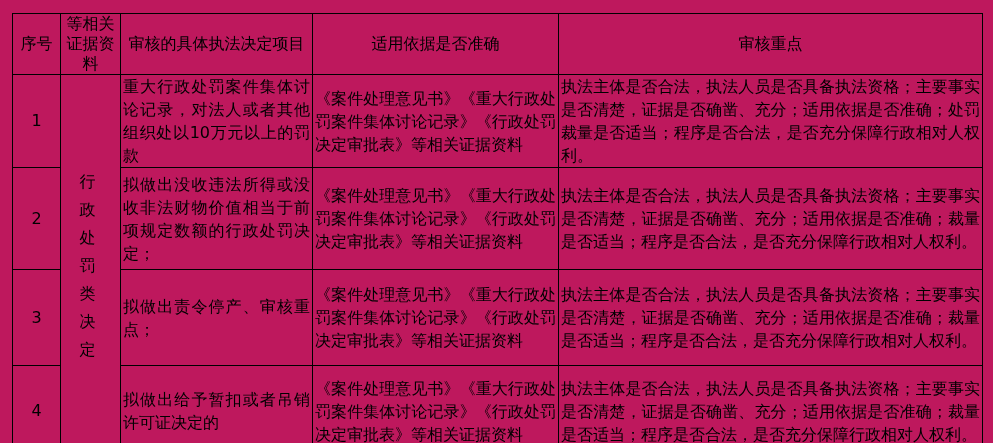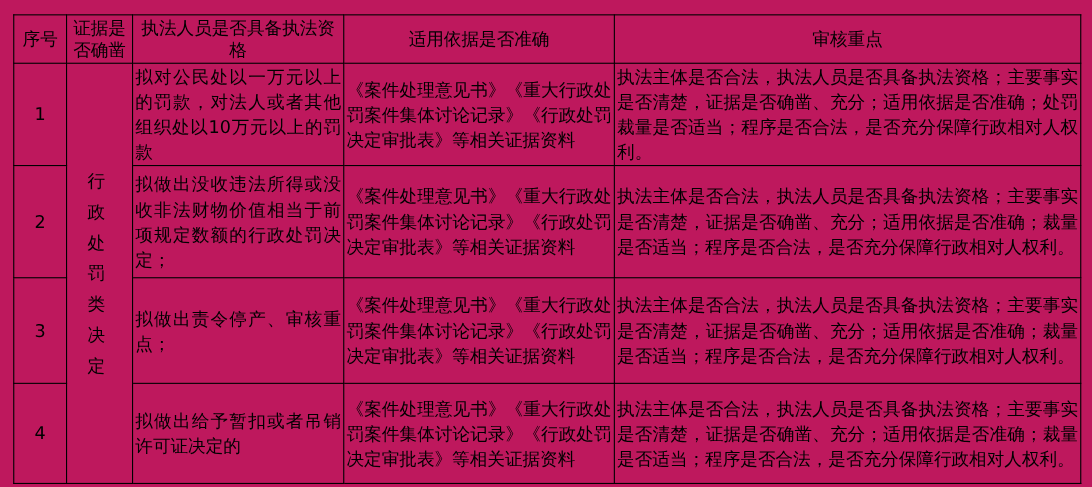--- a/index.html
+++ b/index.html
@@ -72,31 +72,31 @@
     <colgroup>
       <col style="width:48px">
       <col style="width:60px">
       <col style="width:192px">
       <col style="width:246px">
       <col style="width:424px">
     </colgroup>
     <thead>
       <tr>
         <th>序号</th>
-        <th>证据是否确凿</th>
-        <th>执法人员是否具备执法资格</th>
+        <th>等相关证据资料</th>
+        <th>审核的具体执法决定项目</th>
         <th>适用依据是否准确</th>
         <th>审核重点</th>
       </tr>
     </thead>
     <tbody>
       <tr class="row-1">
         <td class="c-no">1</td>
         <td class="c-cat" rowspan="4">行政处罚类决定</td>
-        <td class="c-item">拟对公民处以一万元以上的罚款，对法人或者其他组织处以10万元以上的罚款</td>
+        <td class="c-item">重大行政处罚案件集体讨论记录，对法人或者其他组织处以10万元以上的罚款</td>
         <td class="c-mat">《案件处理意见书》《重大行政处罚案件集体讨论记录》《行政处罚决定审批表》等相关证据资料</td>
         <td class="c-focus">执法主体是否合法，执法人员是否具备执法资格；主要事实是否清楚，证据是否确凿、充分；适用依据是否准确；处罚裁量是否适当；程序是否合法，是否充分保障行政相对人权利。</td>
       </tr>
       <tr class="row-2">
         <td class="c-no">2</td>
         <td class="c-item">拟做出没收违法所得或没收非法财物价值相当于前项规定数额的行政处罚决定；</td>
         <td class="c-mat">《案件处理意见书》《重大行政处罚案件集体讨论记录》《行政处罚决定审批表》等相关证据资料</td>
         <td class="c-focus">执法主体是否合法，执法人员是否具备执法资格；主要事实是否清楚，证据是否确凿、充分；适用依据是否准确；裁量是否适当；程序是否合法，是否充分保障行政相对人权利。</td>
       </tr>
       <tr class="row-3">

